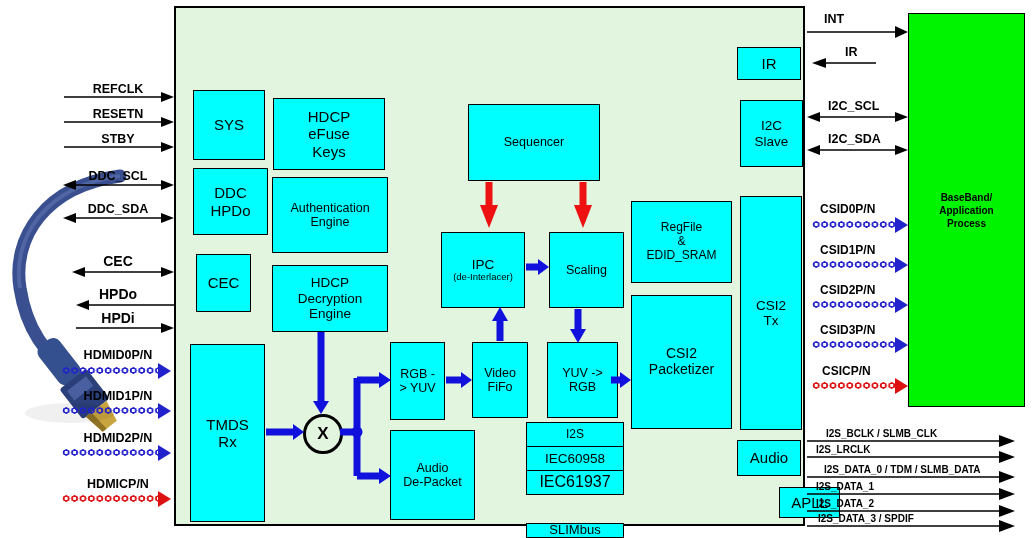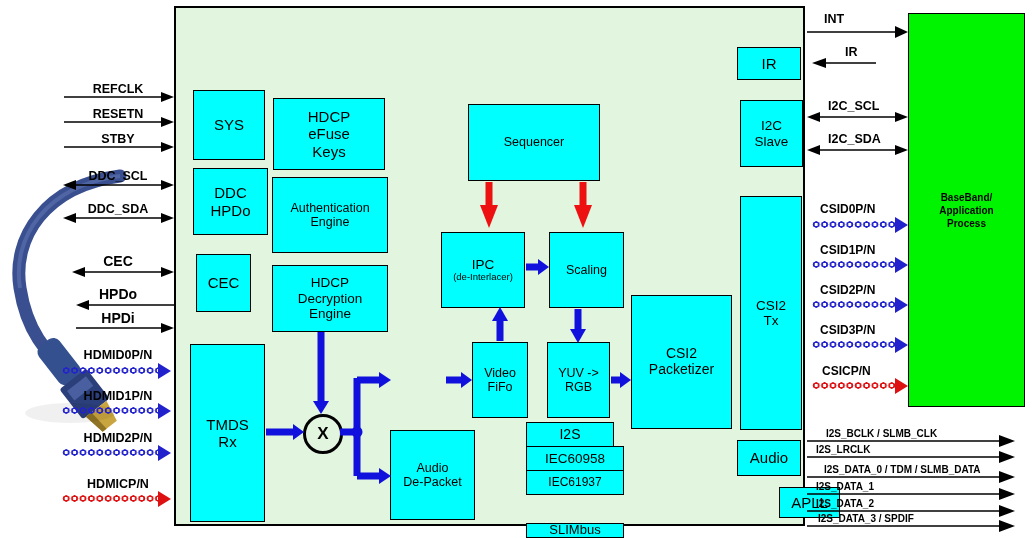--- a/index.html
+++ b/index.html
@@ -67,31 +67,36 @@
   <div class="blk" style="left:272px;top:265px;width:116px;height:67px;font-size:13.5px">HDCP
 Decryption
 Engine</div>
   <div class="blk" style="left:190px;top:344px;width:75px;height:178px;font-size:15px">TMDS
 Rx</div>
   <div class="blk" style="left:468px;top:104px;width:132px;height:77px;font-size:12.5px">Sequencer</div>
   <div class="blk" style="left:549px;top:232px;width:75px;height:76px;font-size:12.5px">Scaling</div>
   <div class="blk" style="left:441px;top:232px;width:84px;height:76px">
     <span><span class="ipc-title">IPC</span><span class="ipc-sub">(de-Interlacer)</span></span>
   </div>
+  <div class="blk" style="left:631px;top:201px;width:101px;height:82px;font-size:12px">RegFile
+&amp;
+EDID_SRAM</div>
   <div class="blk" style="left:631px;top:295px;width:101px;height:134px;font-size:14px">CSI2
 Packetizer</div>
+  <div class="blk" style="left:390px;top:342px;width:55px;height:78px;font-size:12.5px">RGB -
+&gt; YUV</div>
   <div class="blk" style="left:472px;top:342px;width:56px;height:76px;font-size:12.5px">Video
 FiFo</div>
-  <div class="blk" style="left:547px;top:342px;width:63px;height:76px;font-size:12.5px">YUV -&gt;
+  <div class="blk" style="left:547px;top:342px;width:71px;height:76px;font-size:12.5px">YUV -&gt;
 RGB</div>
   <div class="blk" style="left:390px;top:430px;width:85px;height:90px;font-size:12.5px">Audio
 De-Packet</div>
-  <div class="blk" style="left:526px;top:422px;width:88px;height:25px;font-size:14px">I2S</div>
+  <div class="blk" style="left:526px;top:422px;width:98px;height:25px;font-size:12px">I2S</div>
   <div class="blk" style="left:526px;top:446px;width:98px;height:25px;font-size:13.5px">IEC60958</div>
-  <div class="blk" style="left:526px;top:470px;width:98px;height:25px;font-size:12px">IEC61937</div>
+  <div class="blk" style="left:526px;top:470px;width:98px;height:25px;font-size:16px">IEC61937</div>
   <div class="blk" style="left:526px;top:523px;width:98px;height:15px;font-size:13px">SLIMbus</div>
   <div class="blk" style="left:737px;top:47px;width:64px;height:33px;font-size:15px">IR</div>
   <div class="blk" style="left:740px;top:100px;width:63px;height:67px;font-size:13.5px">I2C
 Slave</div>
   <div class="blk" style="left:740px;top:196px;width:62px;height:234px;font-size:13.5px">CSI2
 Tx</div>
   <div class="blk" style="left:737px;top:440px;width:64px;height:36px;font-size:15px">Audio</div>
   <div class="blk" style="left:779px;top:487px;width:61px;height:31px;font-size:15px">APLL</div>
 
   <div class="mixer">X</div>

